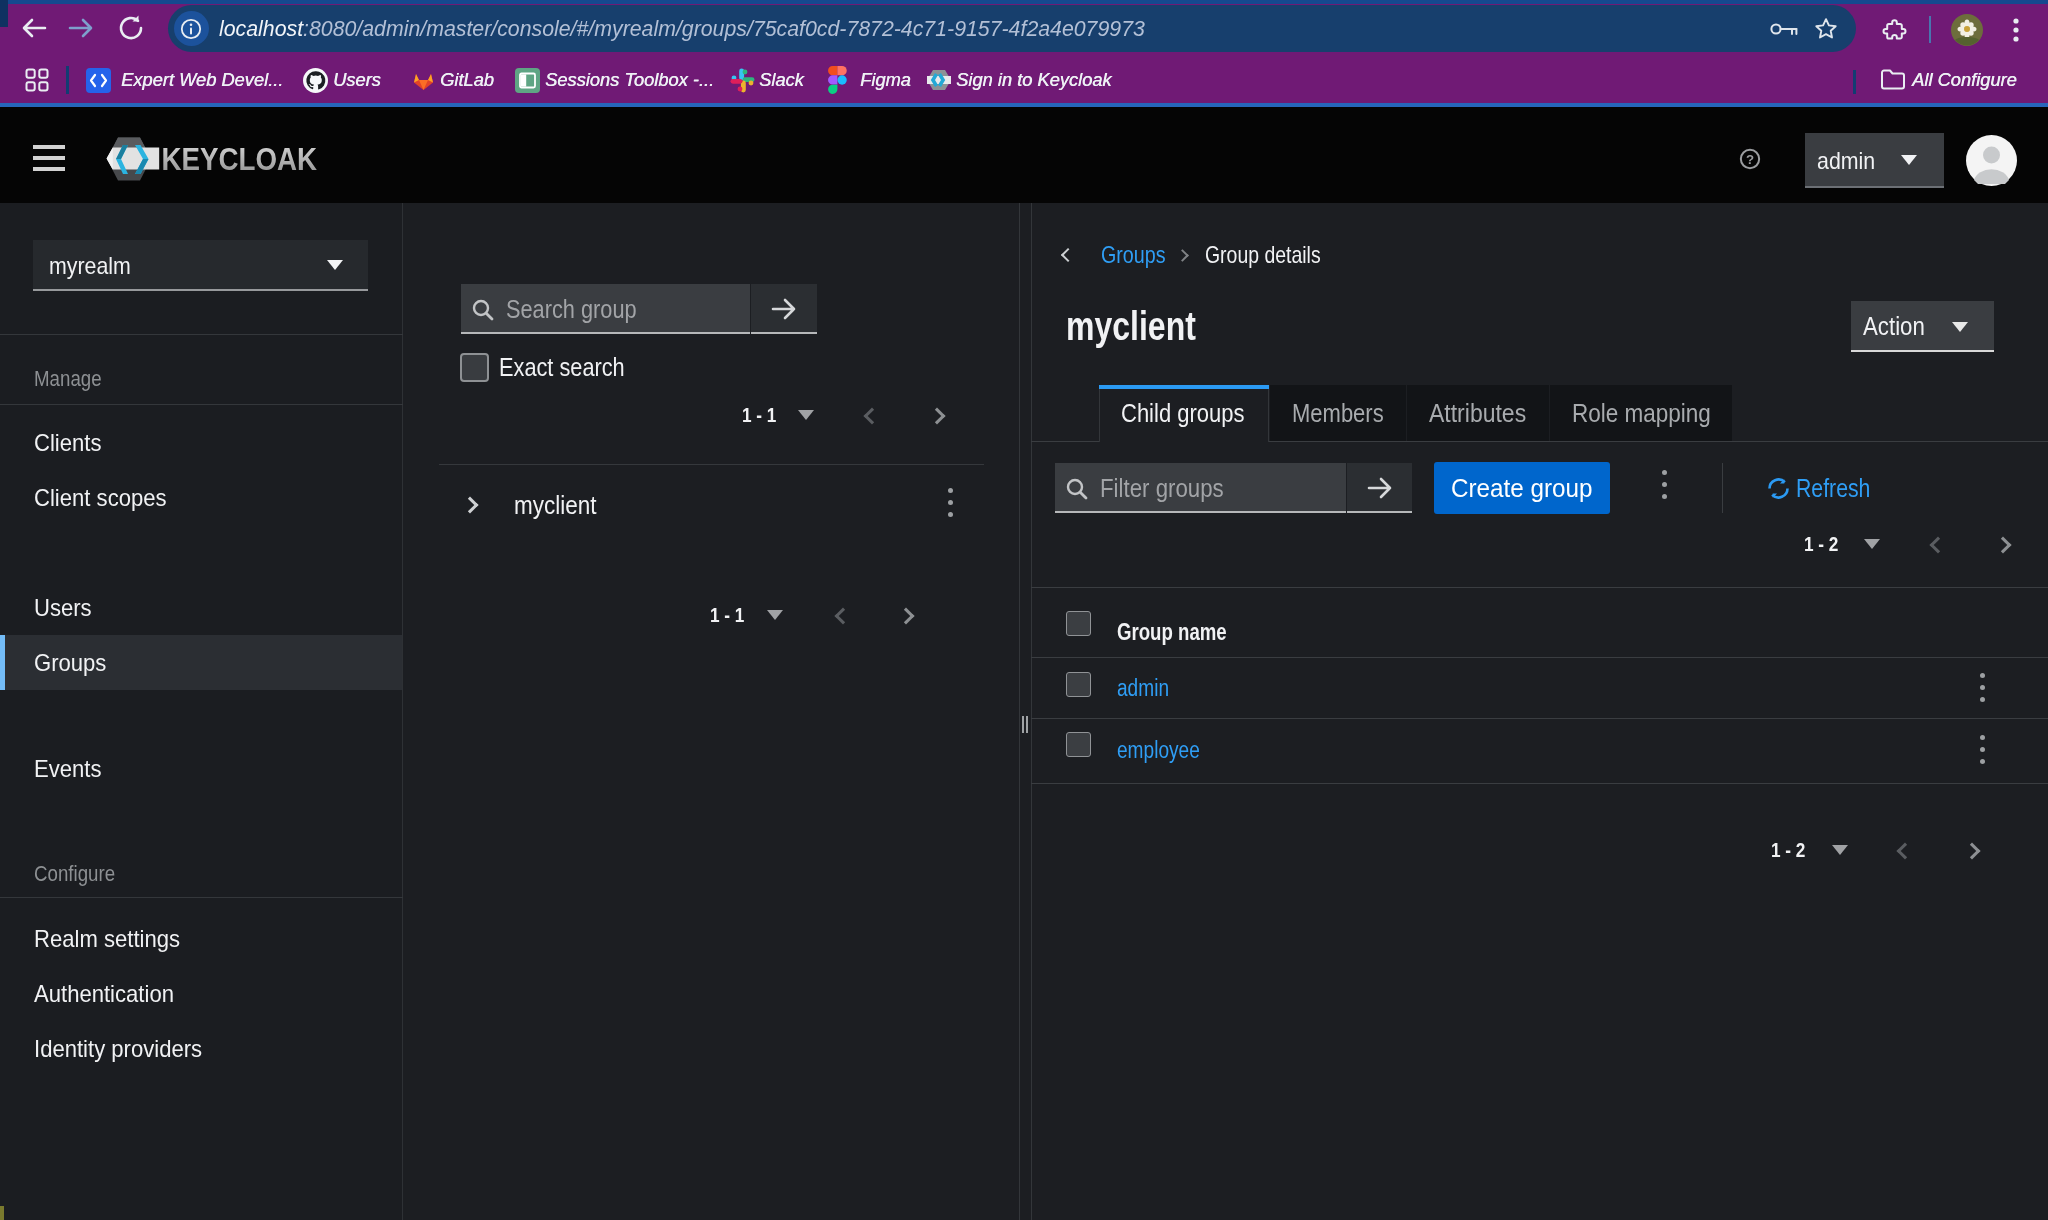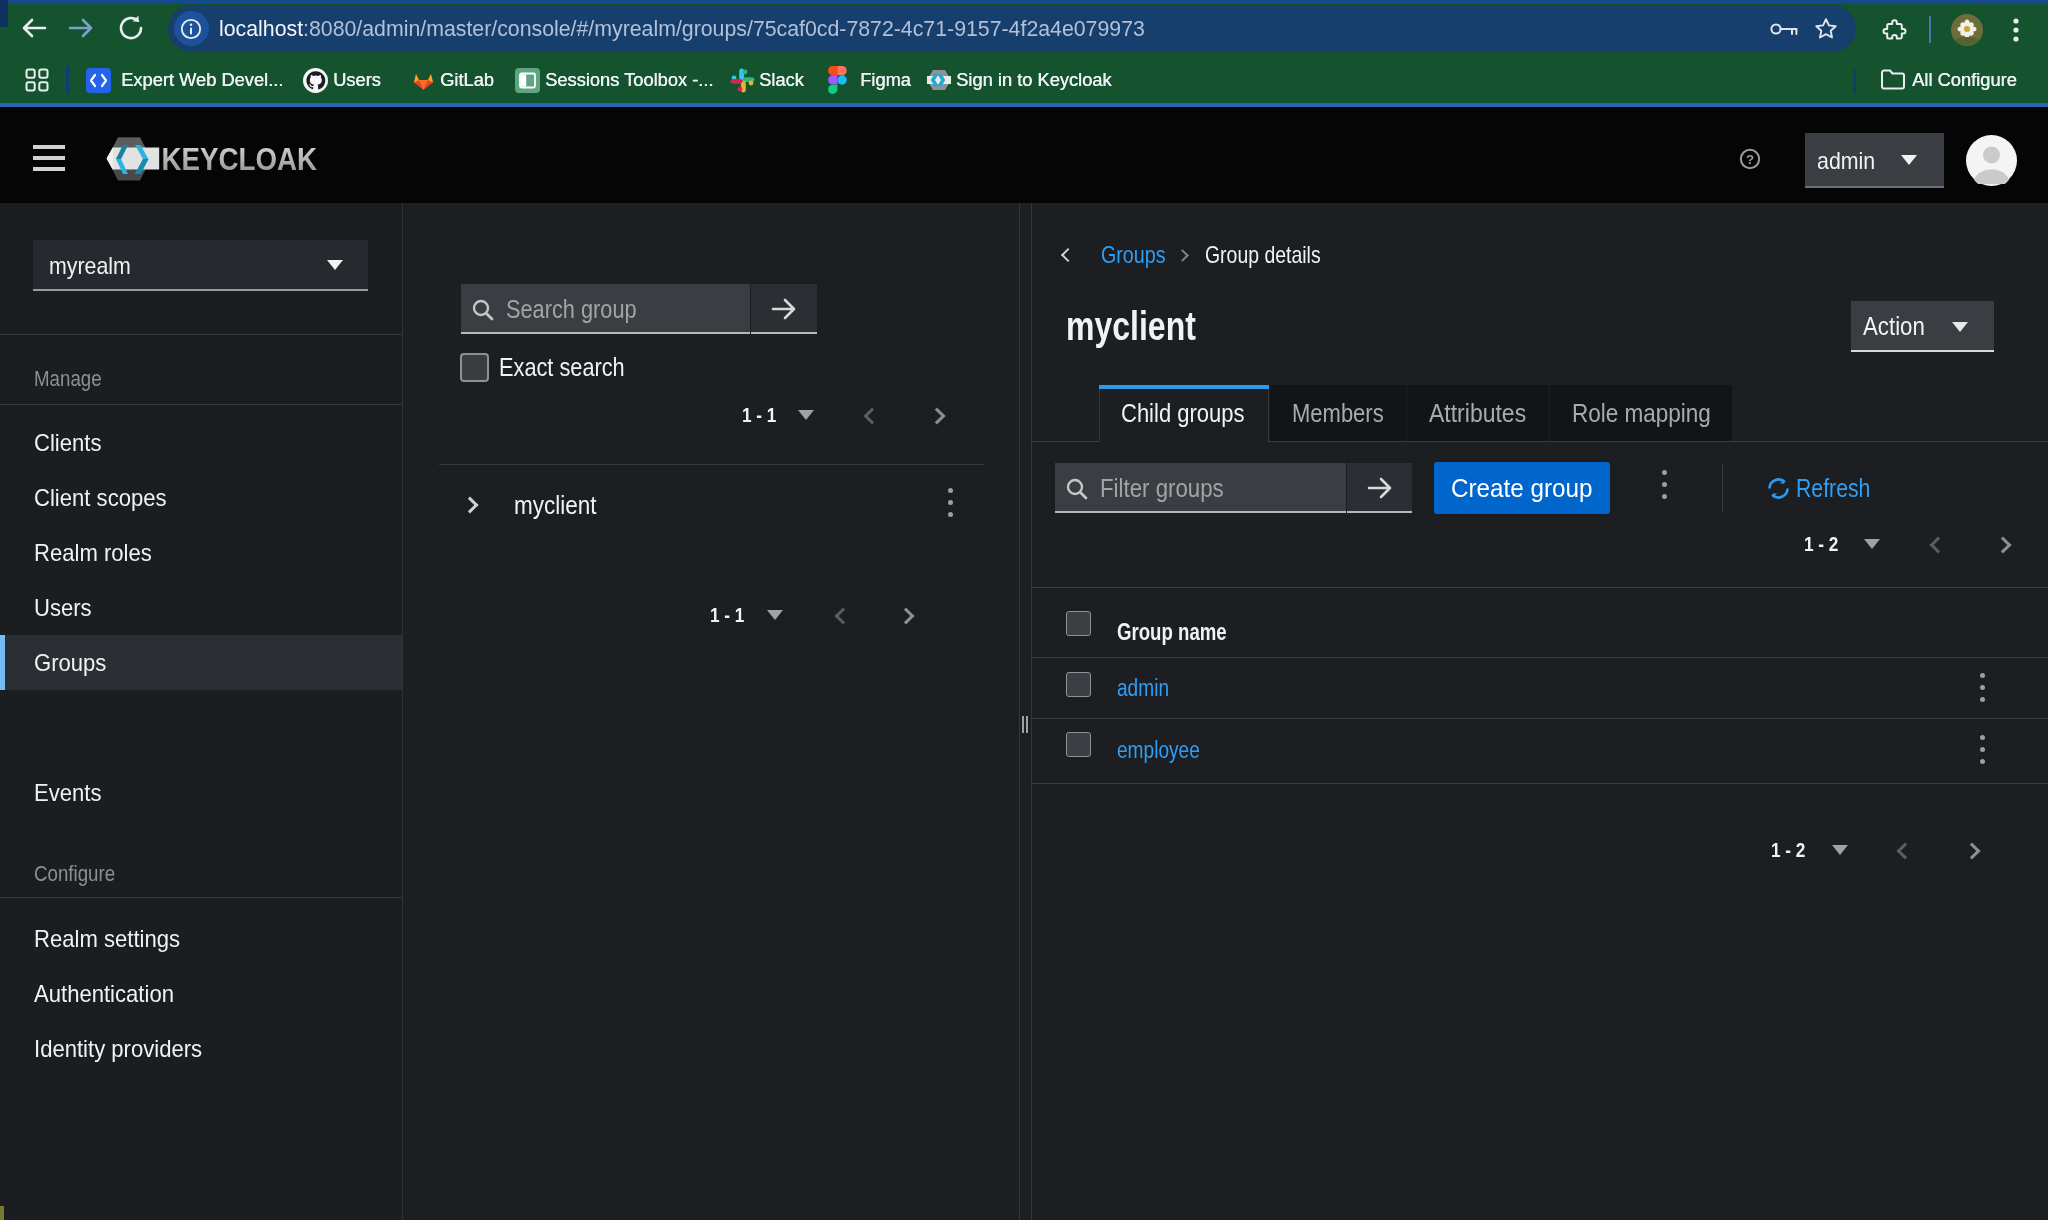--- a/index.html
+++ b/index.html
@@ -3,21 +3,21 @@
 <meta charset="utf-8">
 <style>
   * { margin:0; padding:0; box-sizing:border-box; }
   html,body { width:2048px; height:1220px; background:#1c1e22; overflow:hidden;
     font-family:"Liberation Sans", sans-serif; -webkit-font-smoothing:antialiased; }
   .abs { position:absolute; }
   #stage { position:relative; width:2048px; height:1220px; }
   .tx { position:absolute; white-space:nowrap; transform-origin:0 50%; }
 
   
-  #chrome { position:absolute; left:0; top:0; width:2048px; height:107px; background:#14532d; }
+  #chrome { position:absolute; left:0; top:0; width:2048px; height:107px; background:#701a75;font-style:italic; }
   #chrome .topstrip { position:absolute; left:0; top:0; width:2048px; height:4px; background:#15498f; }
   #pill { position:absolute; left:168px; top:5px; width:1688px; height:47px; border-radius:24px; background:#173f6d; }
   #chip { position:absolute; left:174px; top:11px; width:35px; height:35px; border-radius:50%; background:#1c529c; }
   .urltext { position:absolute; left:219px; top:0; height:57px; line-height:59px; font-size:21.3px; color:#b3c0d6; white-space:nowrap; }
   .urltext b { color:#f2f5f9; font-weight:400; }
   .bk { position:absolute; top:55px; height:50px; display:flex; align-items:center; color:#eef1f5; font-size:18.3px; white-space:nowrap; text-shadow:0.4px 0 0 #eef1f5; }
 
   
   #masthead { position:absolute; left:0; top:107px; width:2048px; height:96px; background:#050505; }
 
@@ -213,30 +213,27 @@
     <div class="caret" style="left:327px;top:57px;border-top-color:#f1f2f4;"></div>
     <div class="sdiv" style="top:131px;"></div>
     <div class="navsec" style="top:163px;">Manage</div>
     <div class="sdiv" style="top:201px;"></div>
     <div class="navitem" style="top:212px;">
         <span>Clients</span>
       </div>
     <div class="navitem" style="top:267px;">
         <span>Client scopes</span>
       </div>
-    <div class="navitem" style="top:322px;">
-        <span>Realm roles</span>
-      </div>
     <div class="navitem" style="top:377px;">
         <span>Users</span>
       </div>
     <div class="navitem" style="top:432px; background:#2b2e33; border-left:5px solid #73bcf7;">
         <span style="left:29px;">Groups</span>
       </div>
-    <div class="navitem" style="top:562px;">
+    <div class="navitem" style="top:538px;">
         <span>Events</span>
       </div>
     <div class="navsec" style="top:658px;">Configure</div>
     <div class="sdiv" style="top:694px;"></div>
     <div class="navitem" style="top:708px;">
         <span>Realm settings</span>
       </div>
     <div class="navitem" style="top:763px;">
         <span>Authentication</span>
       </div>

